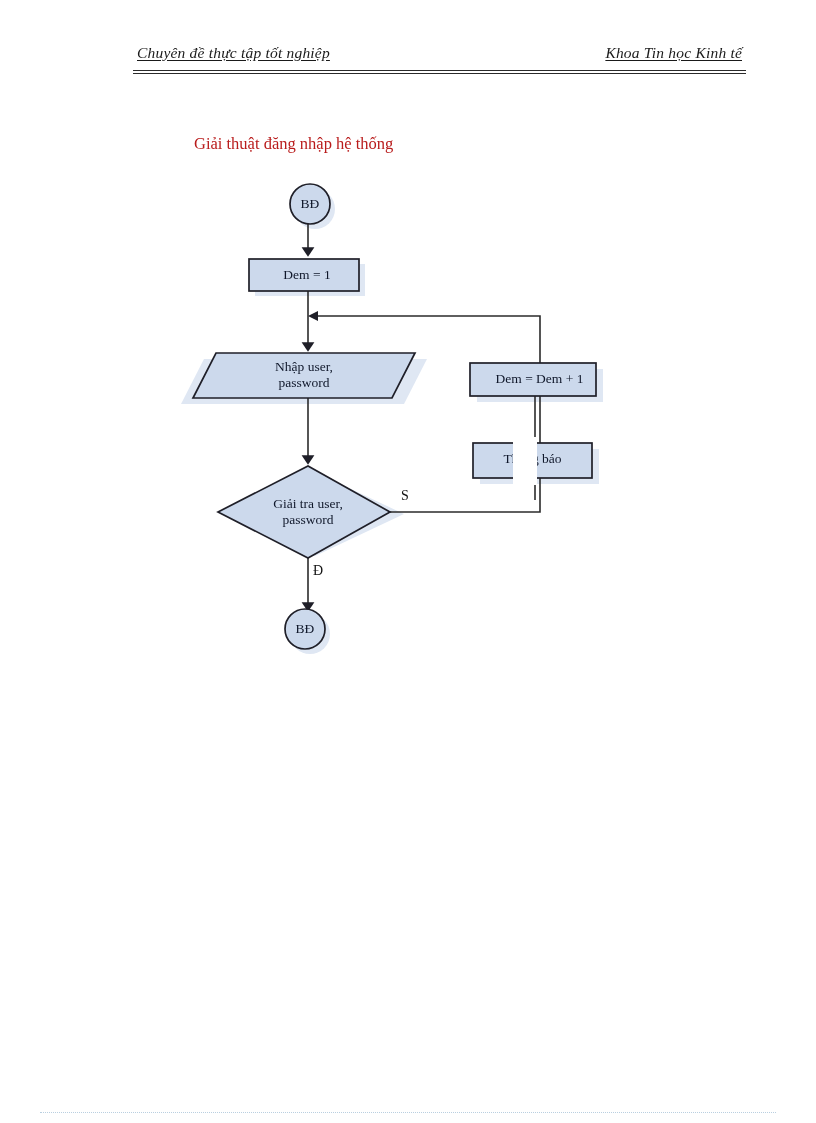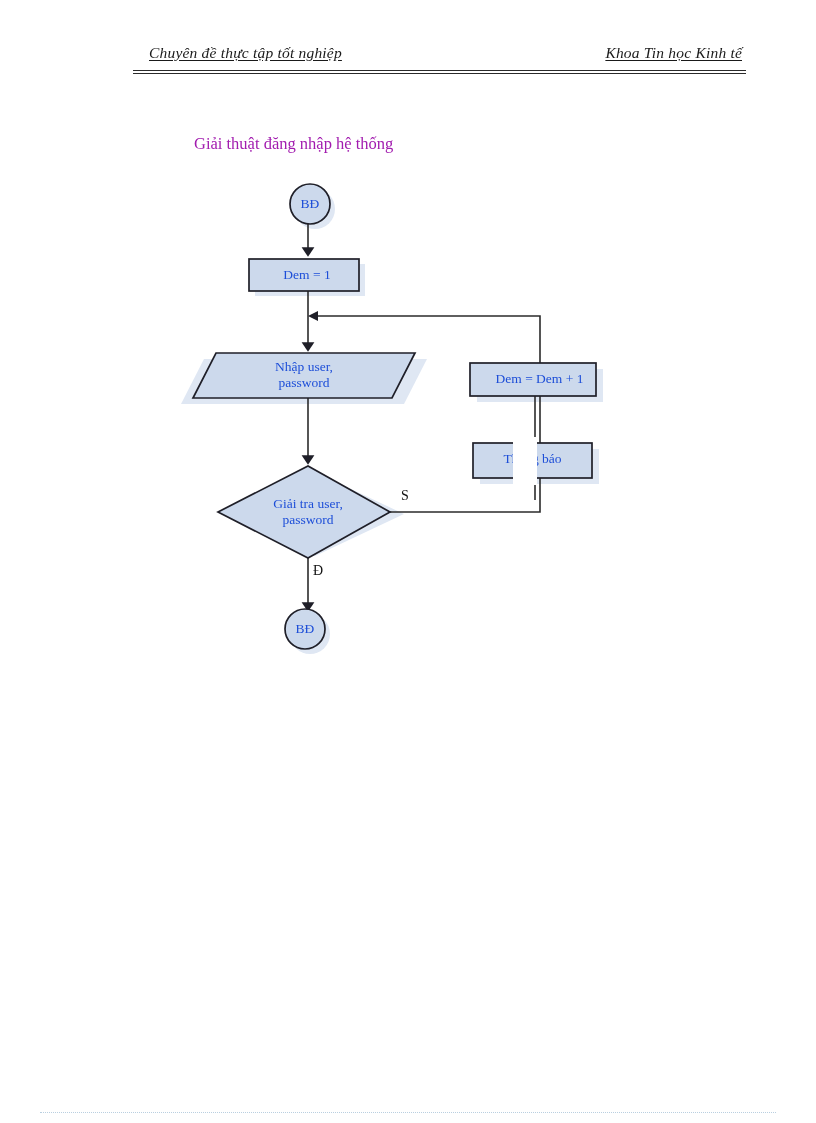--- a/index.html
+++ b/index.html
@@ -35,61 +35,61 @@
     position: absolute;
     top: 0;
     font-style: italic;
     font-size: 15.5px;
     color: #1a1a1a;
     text-decoration: underline;
     text-underline-offset: 2px;
     white-space: nowrap;
     letter-spacing: 0.2px;
   }
-  .header-left { left: 16px; text-align: center; }
+  .header-left { left: 4px; text-align: center; }
   .header-right { right: 4px; }
 
   .header-rule-1, .header-rule-2 {
     position: absolute;
     left: 133px;
     width: 613px;
     height: 0;
     border-top: 1px solid #2b2b2b;
   }
   .header-rule-1 { top: 70px; }
   .header-rule-2 { top: 73px; }
 
   
   .caption {
     position: absolute;
     left: 194px;
     top: 134px;
     font-size: 16.5px;
-    color: #a21caf;
+    color: #b91c1c;
     white-space: nowrap;
   }
 
   
   .flow {
     position: absolute;
     left: 0;
     top: 0;
     width: 816px;
     height: 1123px;
     pointer-events: none;
   }
   .flow svg { display: block; }
 
   
   .node-label {
     position: absolute;
     text-align: center;
     font-size: 13.5px;
     line-height: 16px;
-    color: #1d4ed8;
+    color: #0f172a;
     white-space: pre-line;
     pointer-events: none;
   }
   .edge-label {
     position: absolute;
     font-size: 14px;
     color: #111;
   }
 
   

